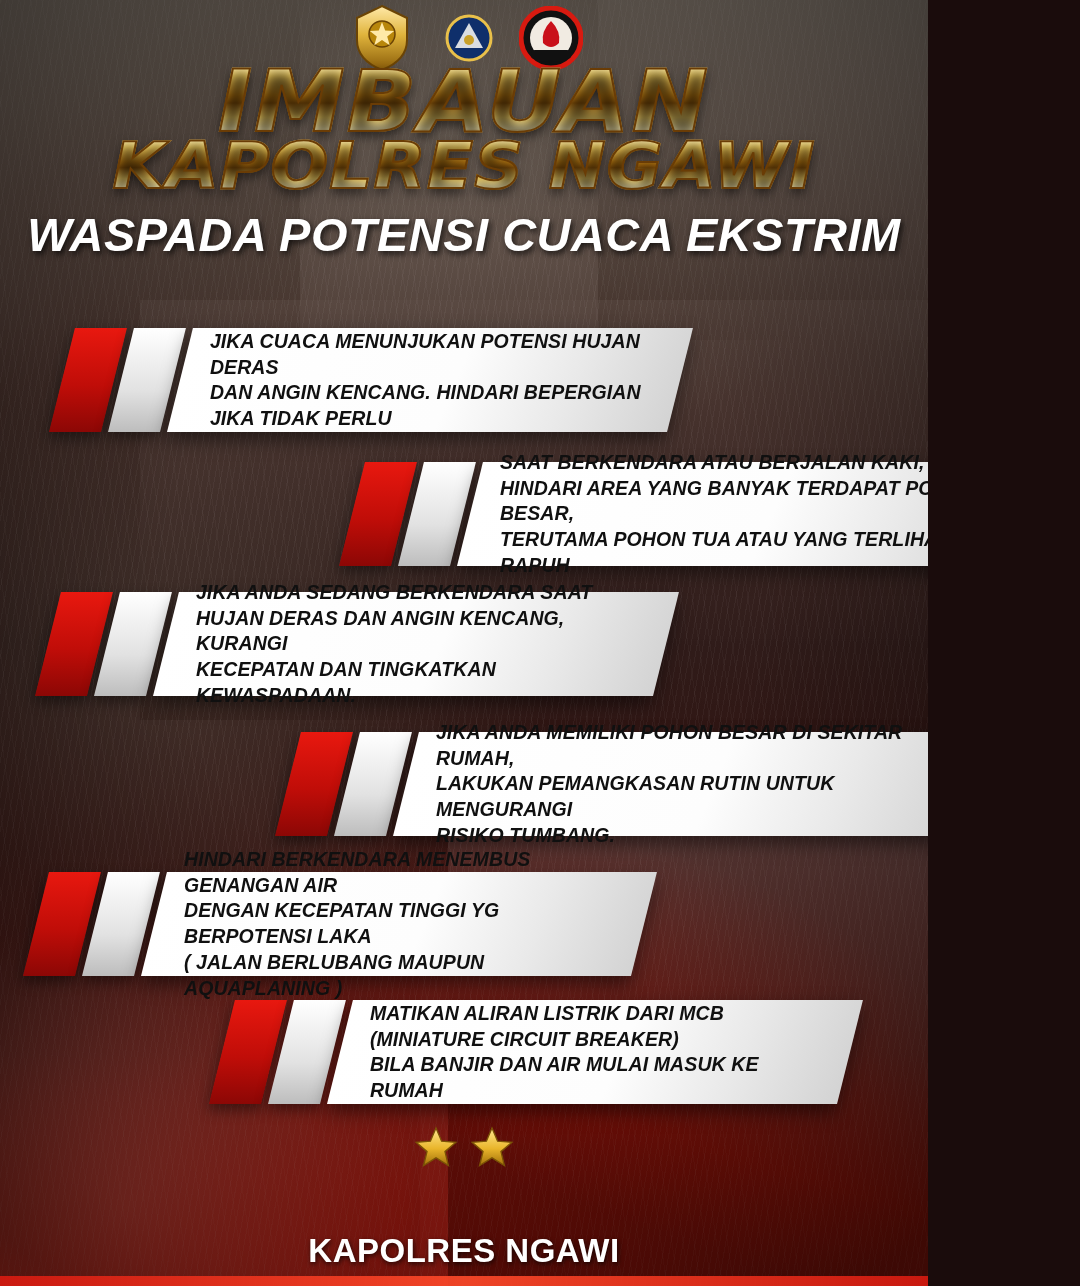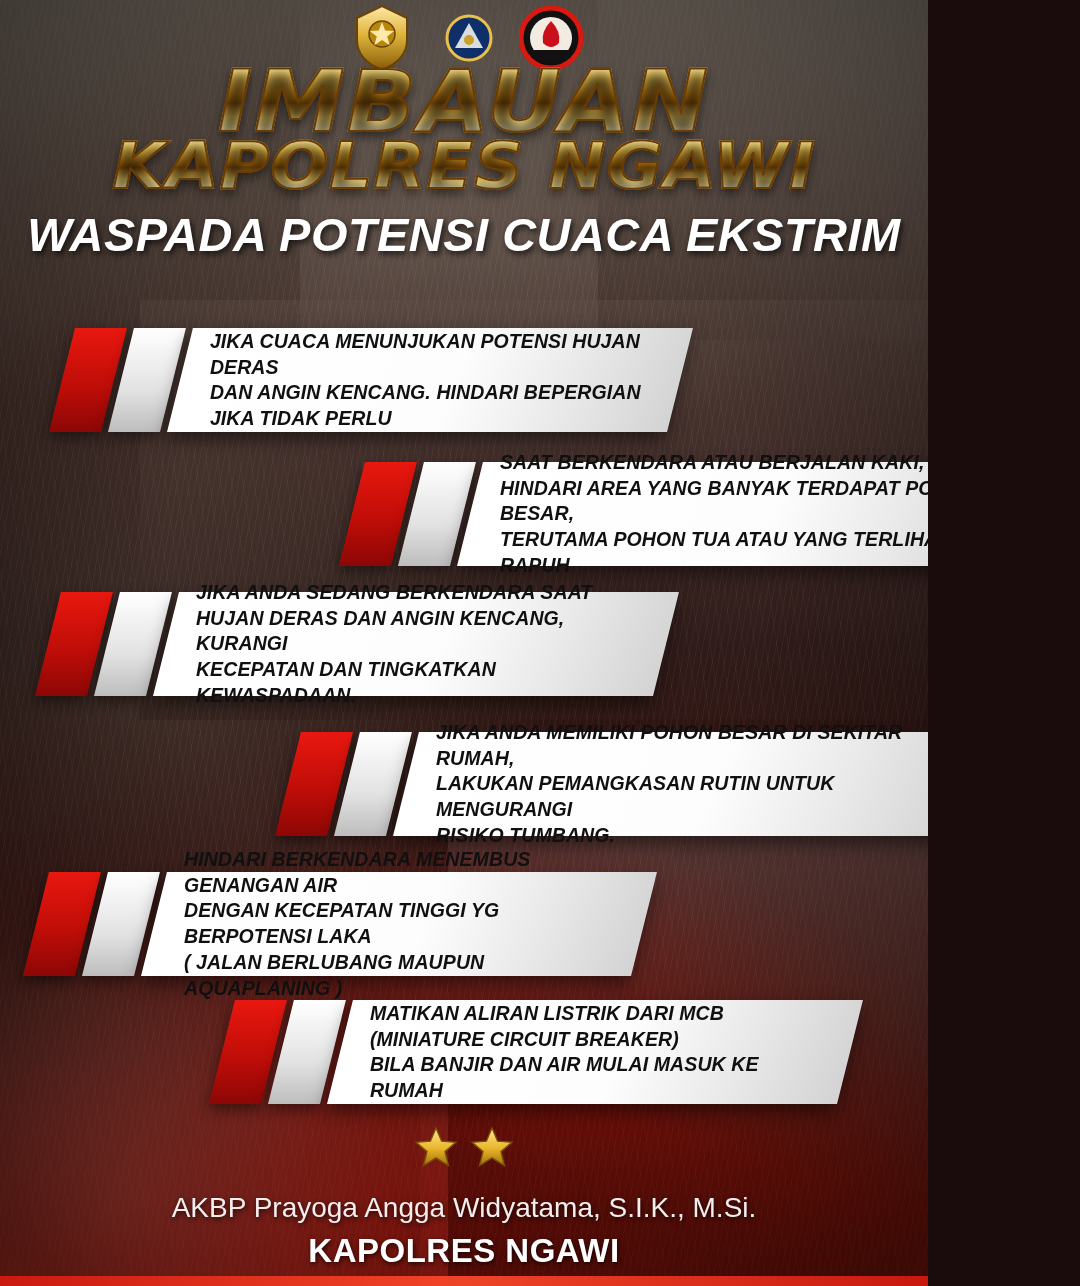--- a/index.html
+++ b/index.html
@@ -301,16 +301,15 @@
             <stop offset="100%" stop-color="#a2710a"></stop>
       </linearGradient>
         </defs>
       <path d="M21 2 l5.6 13.2 14.3 1.1 -10.9 9.3 3.4 13.9 -12.4-7.6 -12.4 7.6 3.4-13.9 -10.9-9.3 14.3-1.1 Z" fill="url(#sg)" stroke="#7a5206" stroke-width="1.4"></path>
     </svg>
     <svg class="star" viewBox="0 0 42 42">
       <path d="M21 2 l5.6 13.2 14.3 1.1 -10.9 9.3 3.4 13.9 -12.4-7.6 -12.4 7.6 3.4-13.9 -10.9-9.3 14.3-1.1 Z" fill="url(#sg)" stroke="#7a5206" stroke-width="1.4"></path>
     </svg>
   </div>
 
-  <div class="sig">AKBP Prayoga Angga Widyatama, S.I.K., M.Si.</div>
   <div class="sig-role">KAPOLRES NGAWI</div>
   <div class="bottom-strip"></div>
 </div>
 
 </body></html>

